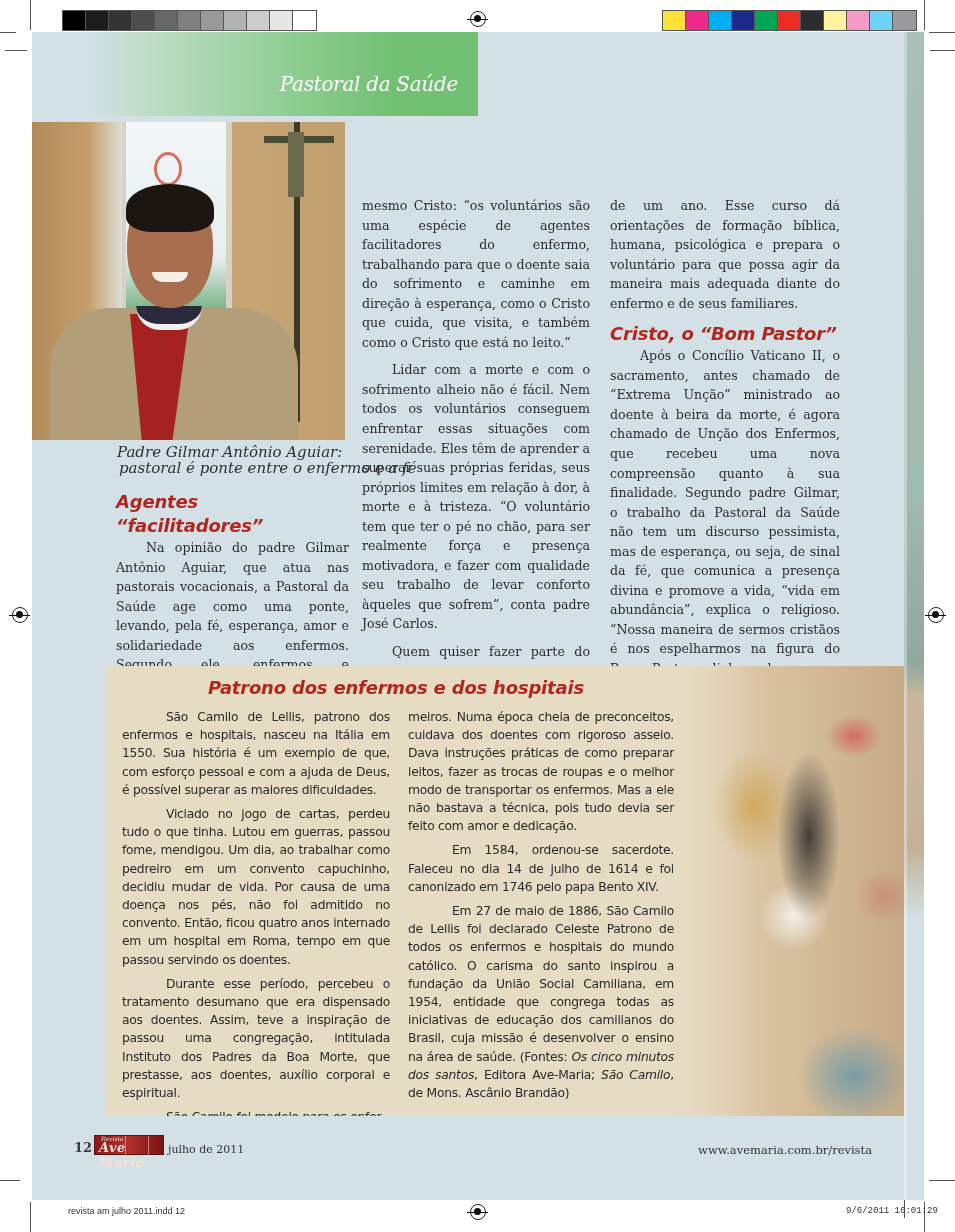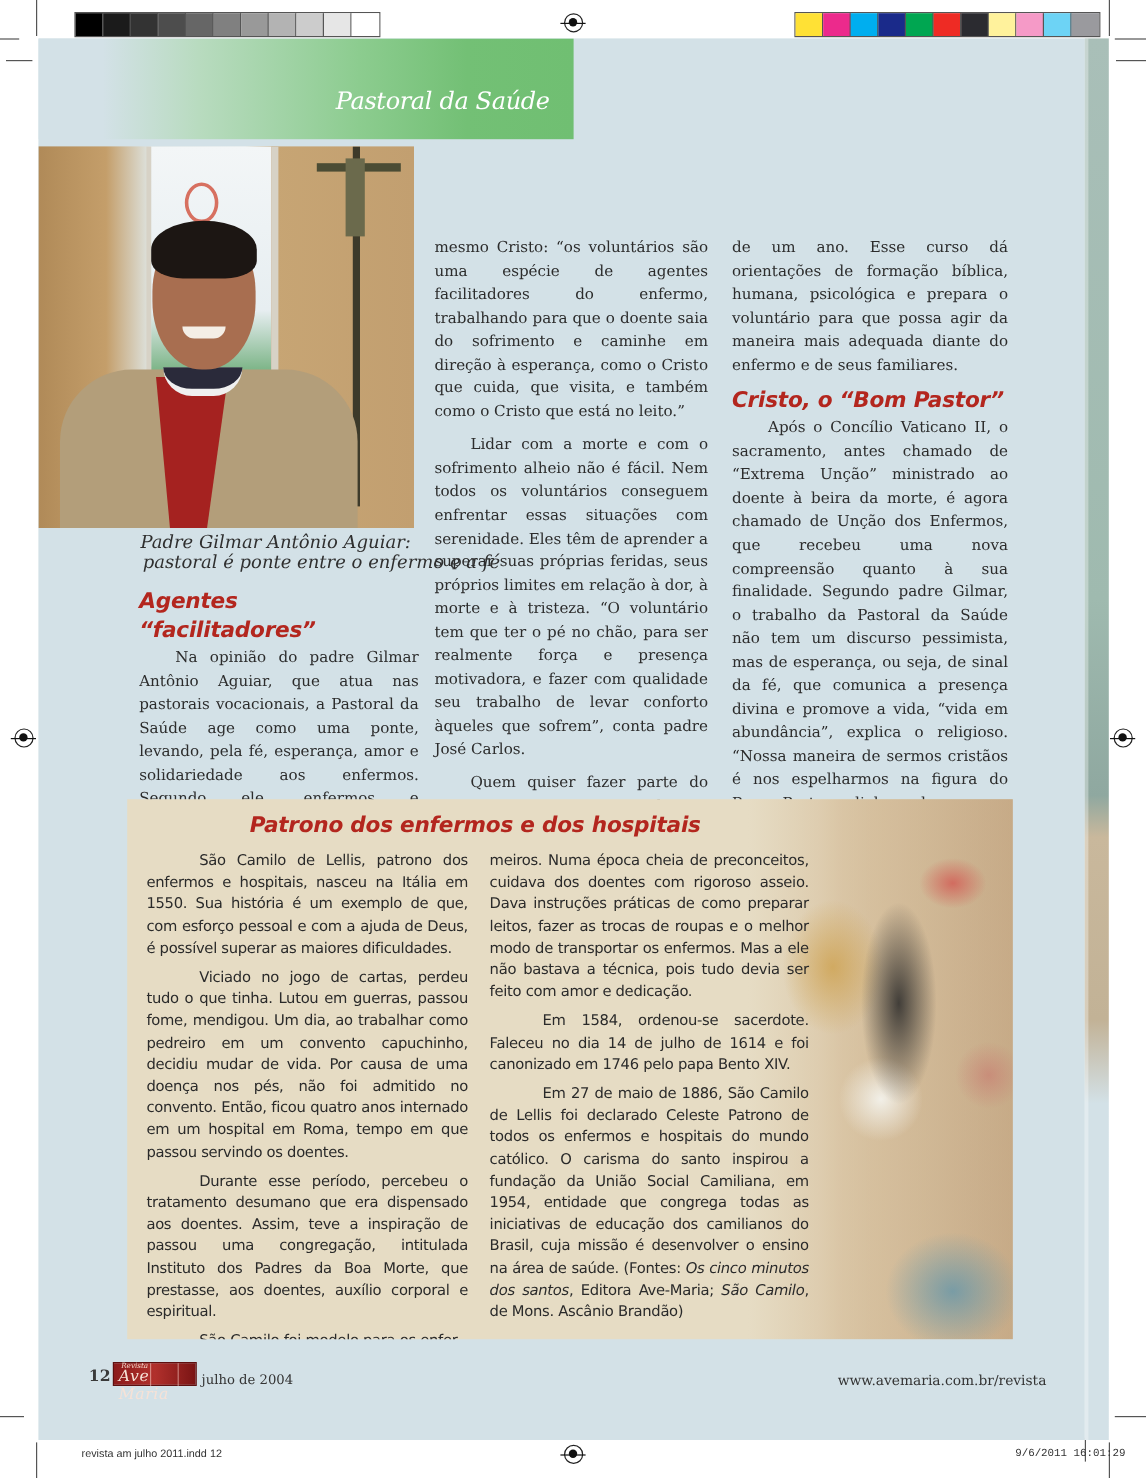--- a/index.html
+++ b/index.html
@@ -50,21 +50,21 @@
   .col p.cont { text-indent: 0; }
   .col p + p { margin-top: 8px; }
   .h-red { font-family: "DejaVu Sans", sans-serif; font-weight: bold; font-style: italic; color: #b3261e; font-size: 18px; line-height: 24px; letter-spacing: -0.2px; }
 
   .col1 { left: 84px; top: 458px; width: 233px; }
   .col2 { left: 330px; top: 164px; width: 228px; }
   .col3 { left: 578px; top: 164px; width: 230px; }
   .col3 .h-red { margin-top: 9px; margin-bottom: 0; }
 
   
-  .box { position: absolute; left: 74px; top: 634px; width: 738px; height: 450px;
+  .box { position: absolute; left: 74px; top: 634px; width: 798px; height: 450px;
     background: linear-gradient(90deg, #e6dcc4 0%, #e6dcc4 70%, #e3d7bc 78%, #d9c7a6 84%, #c9b08c 100%); overflow: hidden; padding-left: 35px; }
   .painting { position: absolute; right: 0; top: 0; width: 220px; height: 450px;
     background:
       radial-gradient(ellipse 40px 30px at 170px 70px, rgba(210,100,90,0.9), rgba(210,100,90,0) 70%),
       radial-gradient(ellipse 45px 120px at 125px 170px, rgba(40,40,40,0.85), rgba(40,40,40,0) 70%),
       radial-gradient(ellipse 50px 50px at 110px 250px, rgba(245,245,240,0.9), rgba(245,245,240,0) 70%),
       radial-gradient(ellipse 60px 80px at 70px 140px, rgba(206,162,80,0.8), rgba(206,162,80,0) 70%),
       radial-gradient(ellipse 80px 70px at 170px 410px, rgba(100,150,170,0.8), rgba(100,150,170,0) 70%),
       radial-gradient(ellipse 40px 40px at 200px 230px, rgba(200,120,110,0.6), rgba(200,120,110,0) 70%),
       linear-gradient(90deg, rgba(230,220,196,1) 0%, rgba(214,190,156,0.6) 35%, rgba(196,165,130,0.5) 100%);
@@ -76,21 +76,21 @@
   .bcol p + p { margin-top: 6px; }
   .bcol1 { left: 16px; top: 42px; width: 268px; }
   .bcol2 { left: 302px; top: 42px; width: 266px; }
   .bcol i { font-style: italic; }
 
   
   .page-num { position: absolute; left: 42px; top: 1108px; font-size: 13px; font-weight: bold; color: #3a3a3a; text-align: right; }
   .logo { position: absolute; left: 62px; top: 1103px; width: 70px; height: 20px;
     background: linear-gradient(90deg, #8c1b1b, #b1302c 50%, #7a1414); border: 1px solid #5e0f0f; }
   .logo .small { position: absolute; left: 6px; top: -1px; font-size: 6px; font-style: italic; color: #f1d6c9; }
-  .logo .big { position: absolute; left: 4px; top: 4px; font-size: 13px; font-style: italic; color: #f6e2d7; letter-spacing: 0.5px; }
+  .logo .big { position: absolute; left: 4px; top: 4px; font-size: 13px; font-style: italic; color: #f6e2d7; letter-spacing: 0.5px; font-weight: bold; }
   .logo .grid { position: absolute; left: 30px; top: 0; width: 24px; height: 19px; border-left: 1px solid rgba(255,220,210,0.5); border-right: 1px solid rgba(255,220,210,0.5); }
   .issue-date { position: absolute; left: 136px; top: 1111px; font-size: 11px; color: #333; }
   .site-url { position: absolute; right: 32px; top: 1111px; font-size: 11.5px; color: #333; }
 
   .slug-left { position: absolute; left: 68px; top: 1206px; font-family: "Liberation Sans", sans-serif; font-size: 9px; color: #333; }
   .slug-right { position: absolute; left: 846px; top: 1206px; font-family: Liberation Mono, monospace; font-size: 9px; color: #333; }
 </style>
 </head>
 <body>
 
@@ -194,21 +194,21 @@
       <p><span>Em 27 de maio de 1886, São Camilo de Lellis foi declarado Celeste Patrono de todos os enfermos e hospitais do mundo católico. O carisma do santo inspirou a fundação da União Social Camiliana, em 1954, entidade que congrega todas as iniciativas de educação dos camilianos do Brasil, cuja missão é desenvolver o ensino na área de saúde. (Fontes: </span><i>Os cinco minutos dos santos</i><span>, Editora Ave-Maria; </span><i>São Camilo</i><span>, de Mons. Ascânio Brandão)</span></p>
     </div>
   </div>
 
   <span class="page-num">12</span>
   <div class="logo">
     <div class="grid"></div>
     <span class="small">Revista</span>
     <span class="big">Ave Maria</span>
   </div>
-  <span class="issue-date">julho de 2004</span>
+  <span class="issue-date">julho de 2011</span>
   <span class="site-url">www.avemaria.com.br/revista</span>
 </div>
 
 <div class="right-strip"></div>
 <div class="right-strip-shade"></div>
 
 <span class="slug-left">revista am julho 2011.indd   12</span>
 <span class="slug-right">9/6/2011   16:01:29</span>
 
 </body></html>

